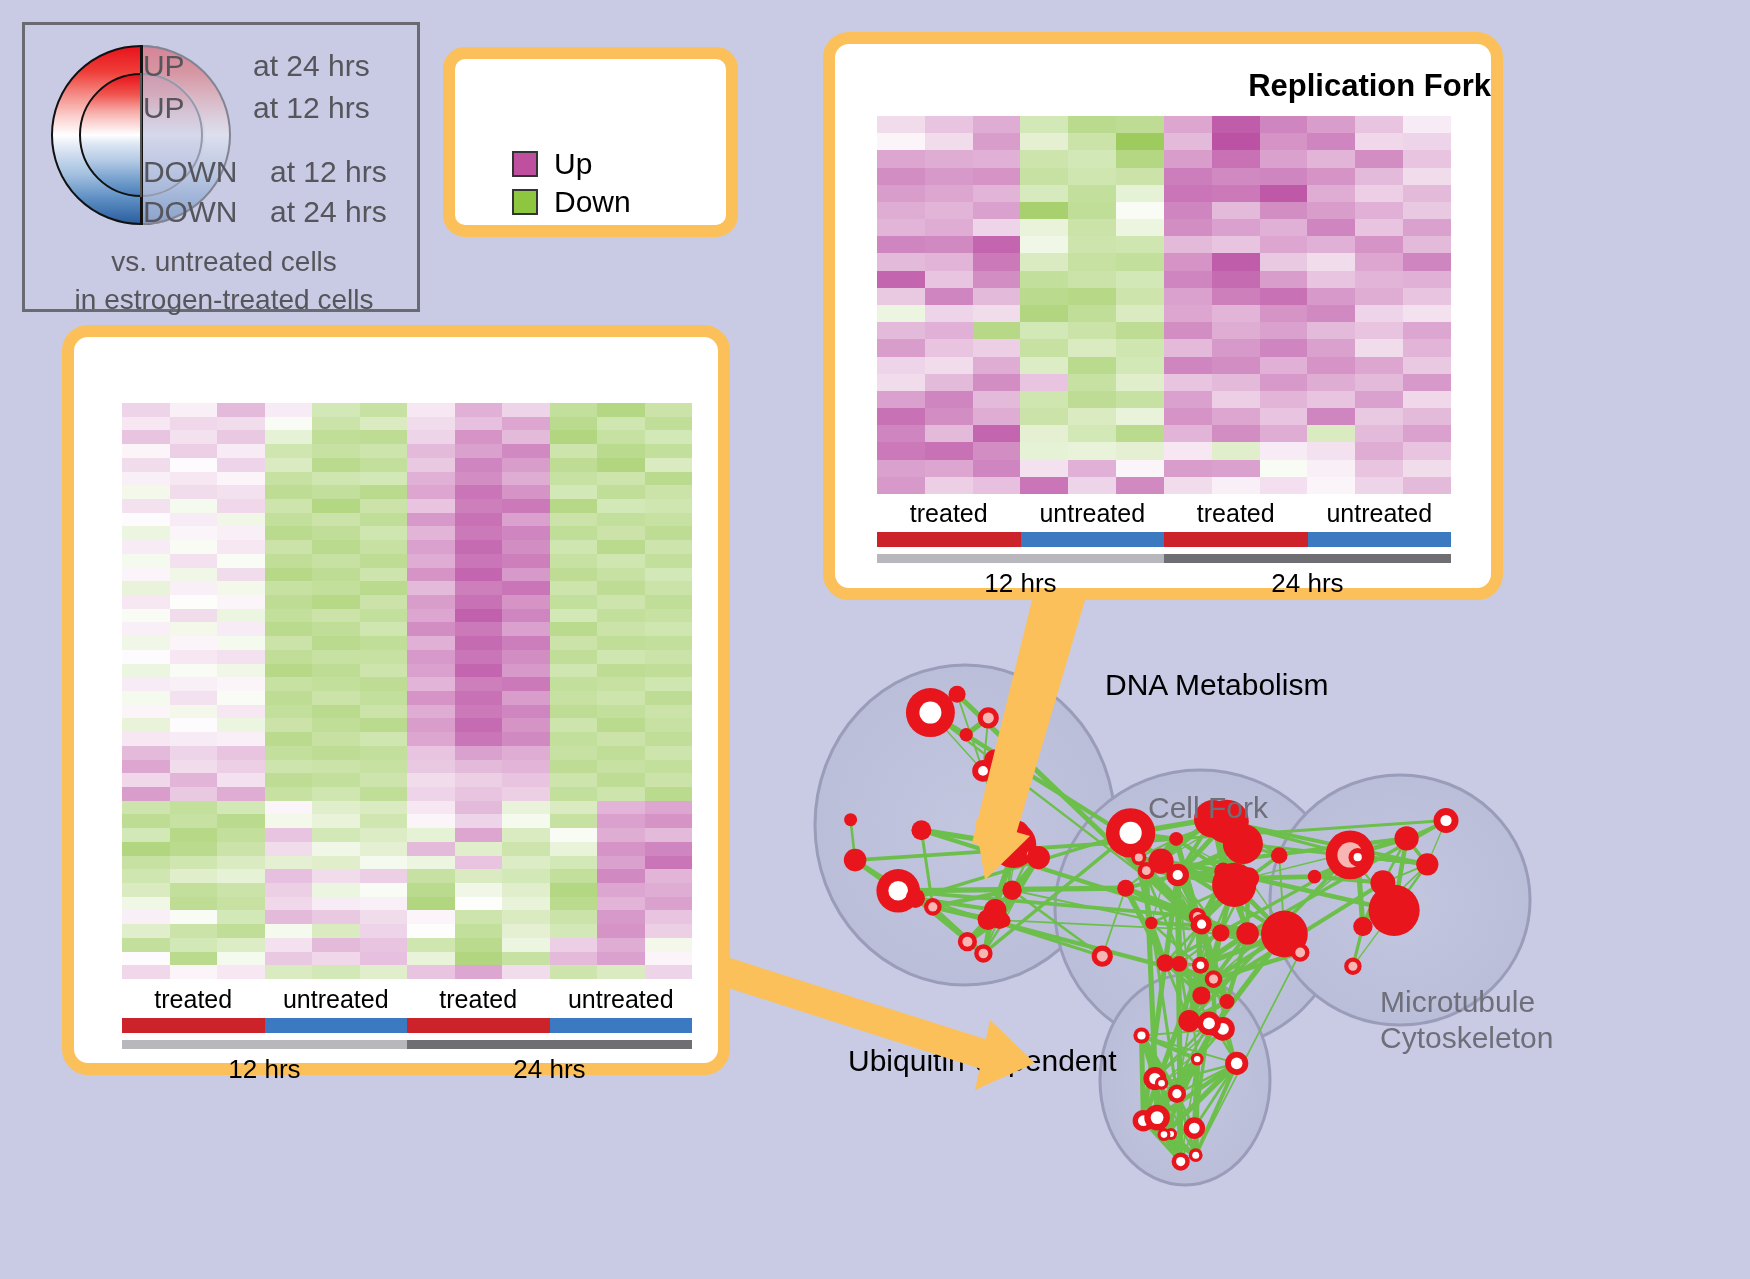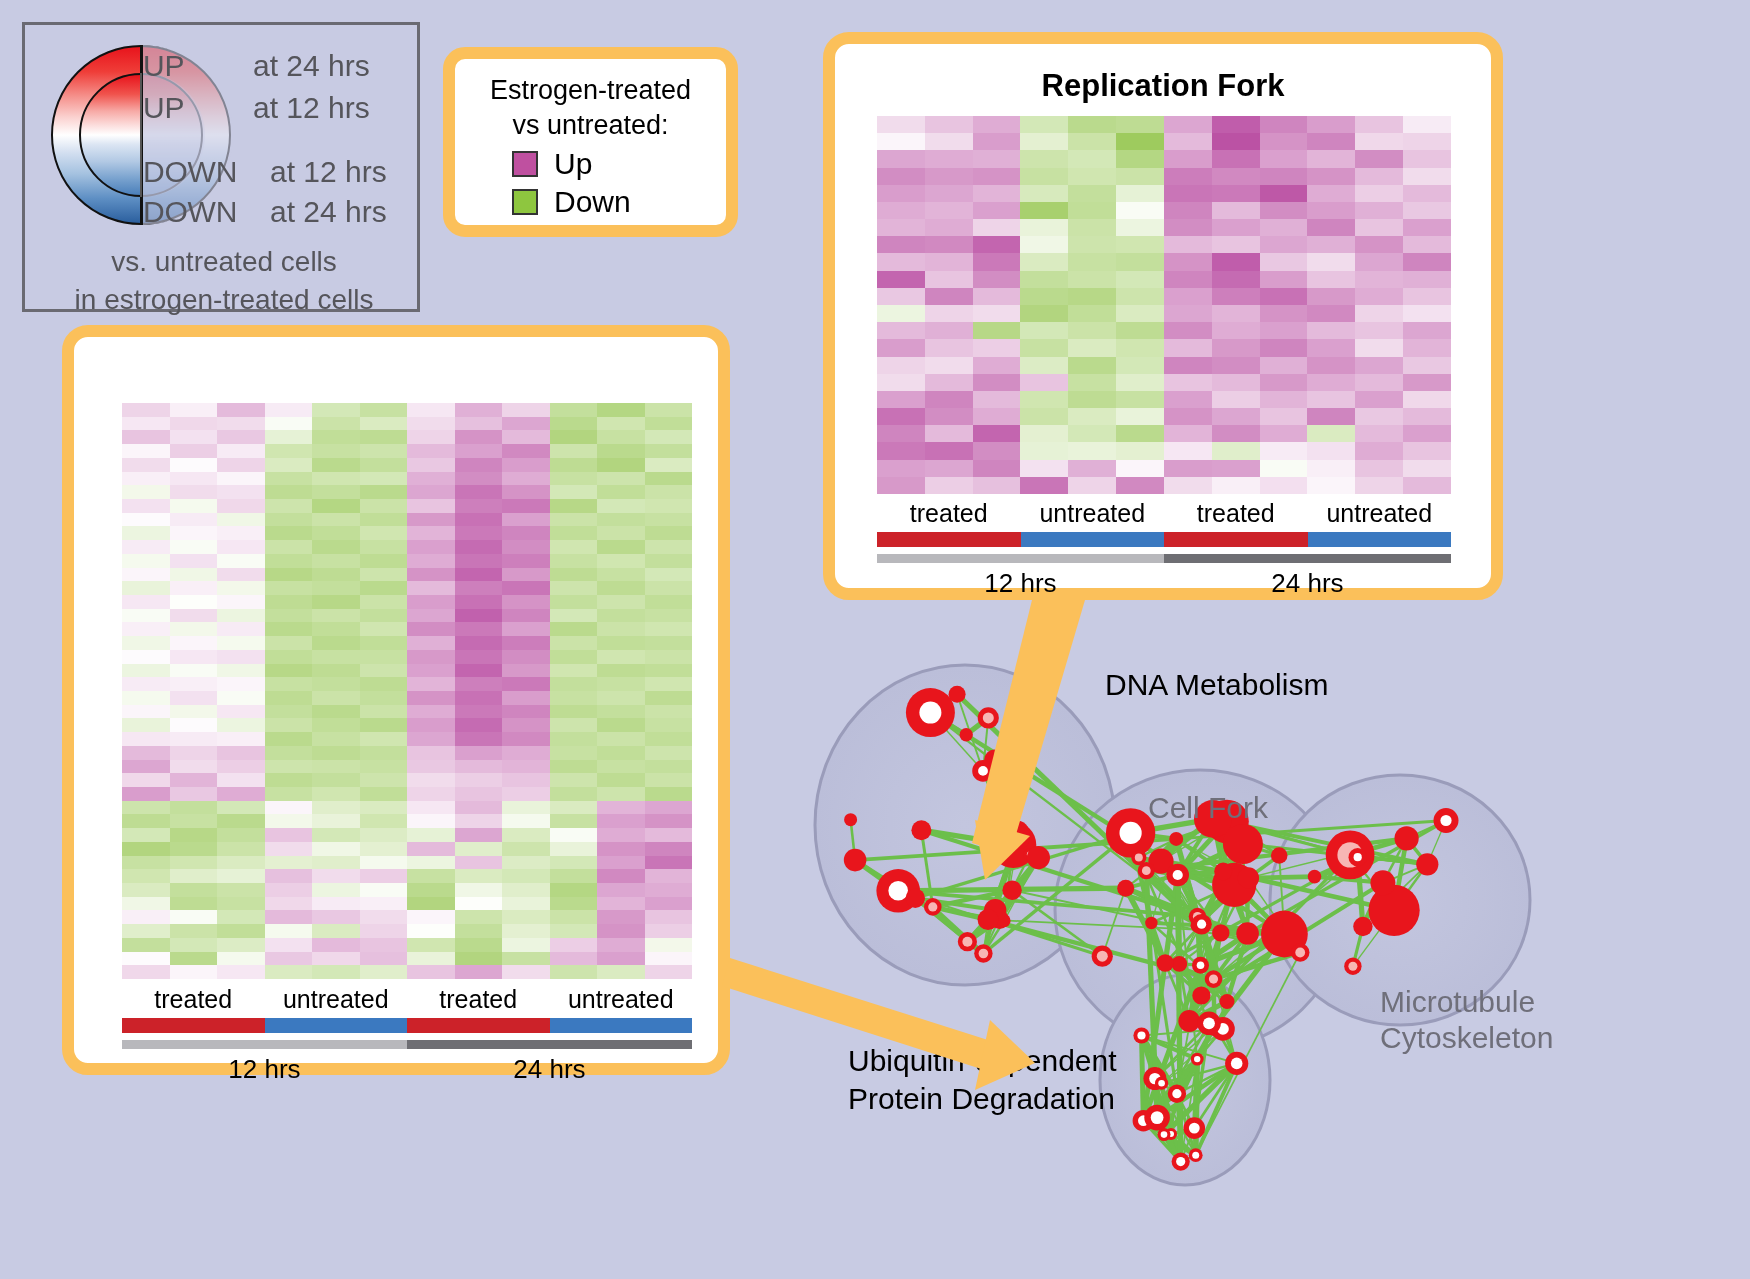--- a/index.html
+++ b/index.html
@@ -45,21 +45,21 @@
     position:absolute;left:0;top:218px;width:398px;text-align:center;
     color:#55555b;font-size:28px;line-height:38px;
   }
 
   
   .opanel{
     position:absolute;background:#fff;border:12px solid #fbc05a;border-radius:26px;
     box-sizing:border-box;
   }
   .panel-title{
-    position:absolute;left:0;width:100%;text-align:center;
+    position:absolute;left:0;width:100%;text-align:right;
     color:#000;font-weight:bold;
   }
 
   
   #legend-box{left:443px;top:47px;width:295px;height:190px;border-radius:22px;}
   #legend-box .ltitle{
     position:absolute;left:0;top:14px;width:100%;text-align:center;
     font-size:27px;line-height:35px;color:#000;
   }
   .lrow{position:absolute;display:flex;align-items:center;gap:16px;left:57px;}
@@ -111,24 +111,20 @@
     <div class="cb-lbl" style="left:118px;top:170px;">DOWN</div>
     <div class="cb-time" style="left:245px;top:170px;">at 24 hrs</div>
 
     <div class="cbar-foot">
       <div>vs. untreated cells</div>
       <div>in estrogen-treated cells</div>
     </div>
   </div>
 
   <div class="opanel" id="legend-box">
-    <div class="ltitle">
-      <div>Estrogen-treated</div>
-      <div>vs untreated:</div>
-    </div>
     <div class="lrow" style="top:88px;">
       <div class="lswatch" id="sw-up" style="background: rgb(191, 80, 160);"></div>
       <span>Up</span>
     </div>
     <div class="lrow" style="top:126px;">
       <div class="lswatch" id="sw-down" style="background: rgb(142, 198, 63);"></div>
       <span>Down</span>
     </div>
   </div>
 
@@ -1394,21 +1390,20 @@
     </svg>
 
     <div class="net-label arrow-lbl-dark" style="left:325px;top:56px;">DNA Metabolism</div>
     <div class="net-label arrow-lbl-gray" style="left:368px;top:180px;">Cell Fork</div>
     <div class="net-label arrow-lbl-gray" style="left:600px;top:374px;text-align:left;">
       <div>Microtubule</div>
       <div>Cytoskeleton</div>
     </div>
     <div class="net-label arrow-lbl-dark" style="left:68px;top:432px;text-align:left;">
       <div>Ubiquitin-dependent</div>
-      <div>Protein Degradation</div>
     </div>
   </div>
 
   <svg style="position:absolute;left:0;top:0;width:1750px;height:1279px;pointer-events:none;">
     <path d="M1032,600 L1085,600 L1010,855 L972,843 Z" fill="#fbc05a"></path>
     <path d="M975,820 L1030,836 L985,880 Z" fill="#fbc05a"></path>
     <path d="M730,958 L1010,1047 L1000,1075 L722,986 Z" fill="#fbc05a"></path>
     <path d="M990,1020 L1035,1063 L975,1090 Z" fill="#fbc05a"></path>
   </svg>
 

